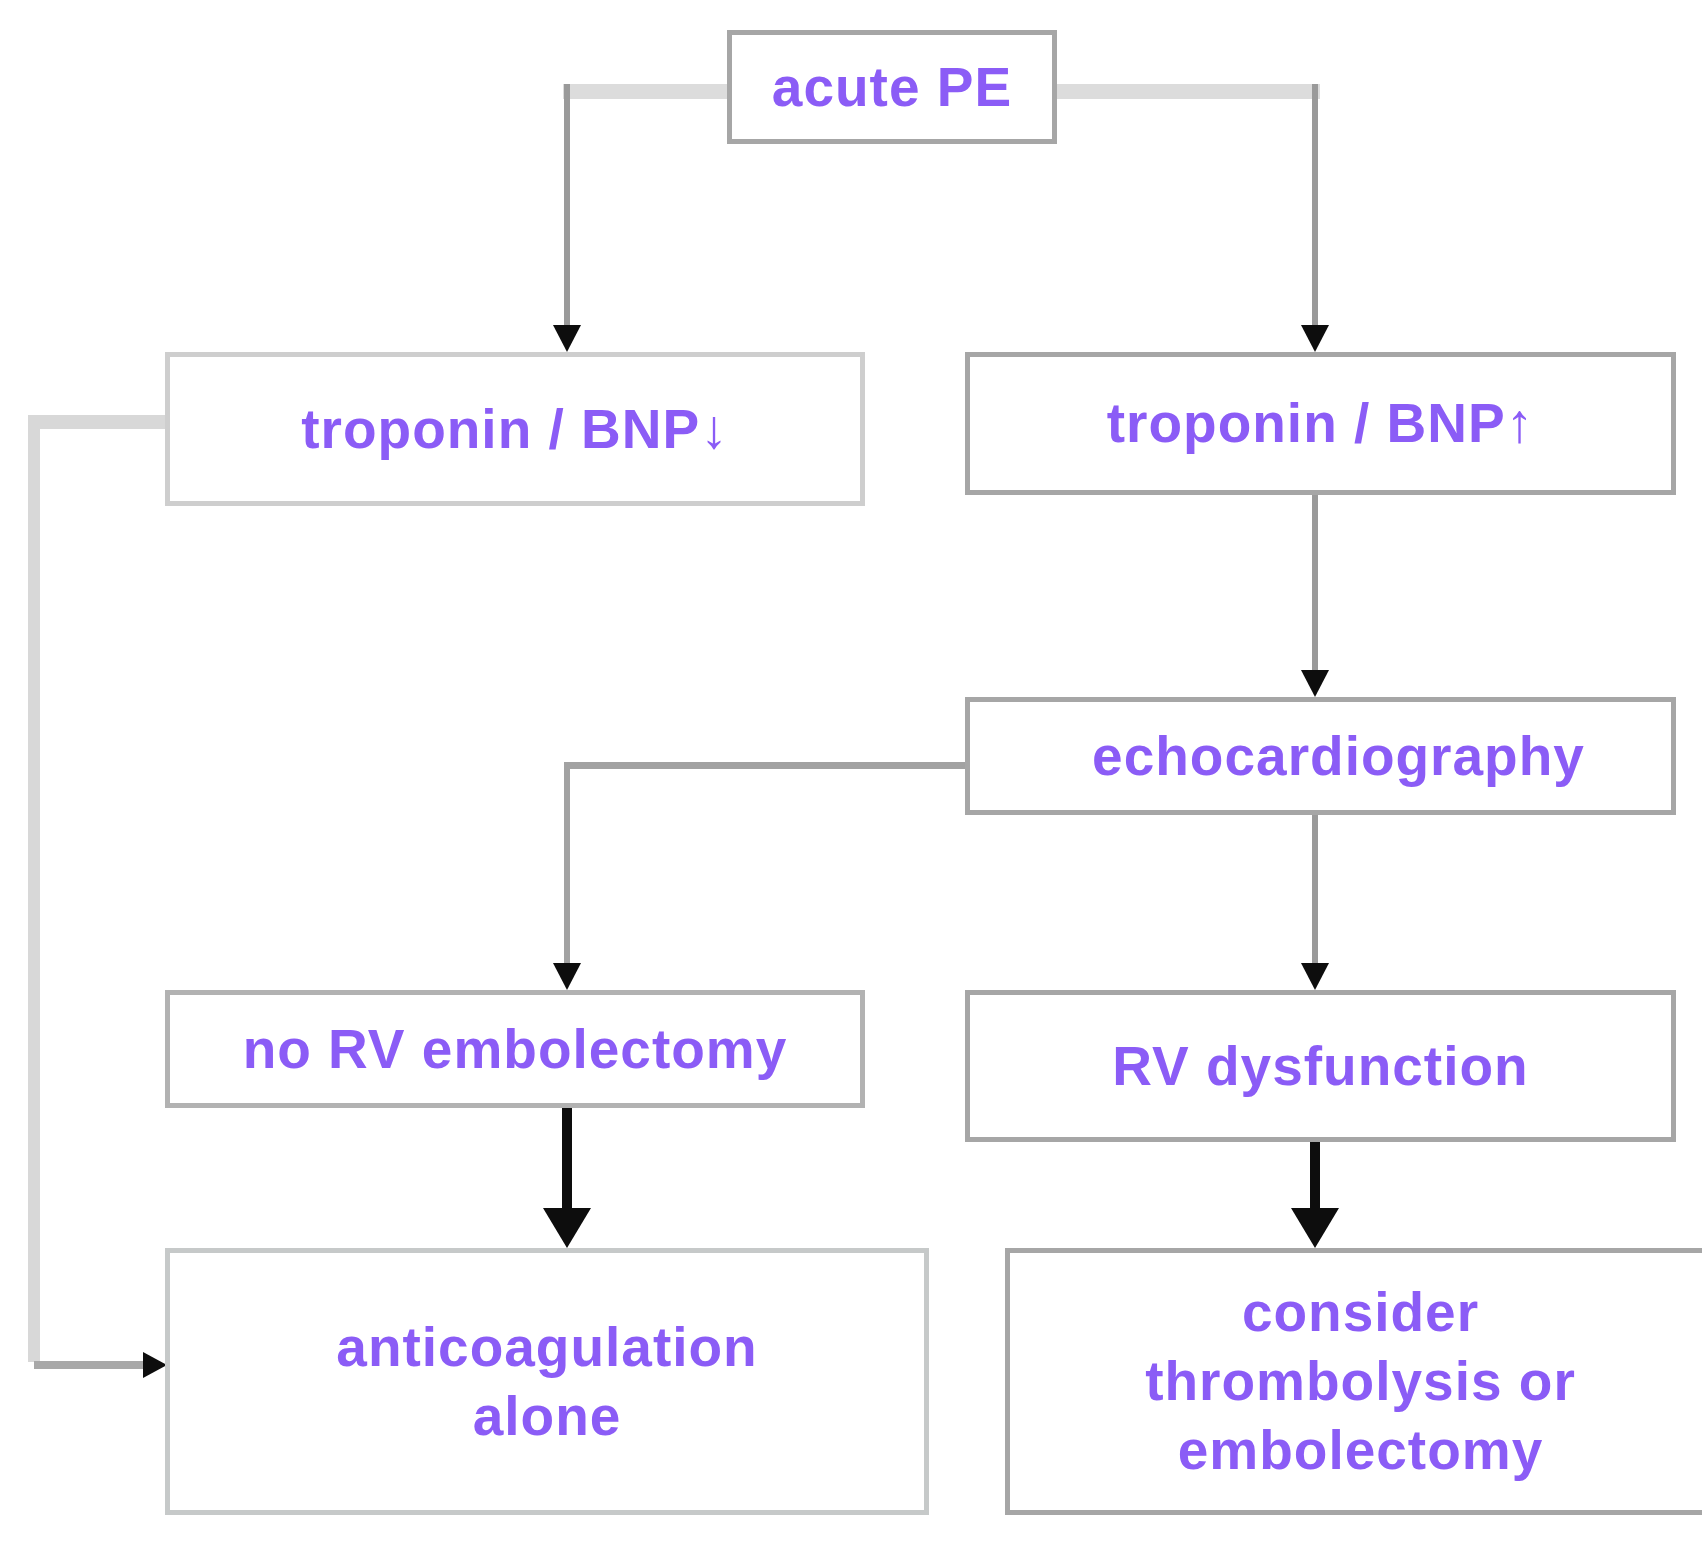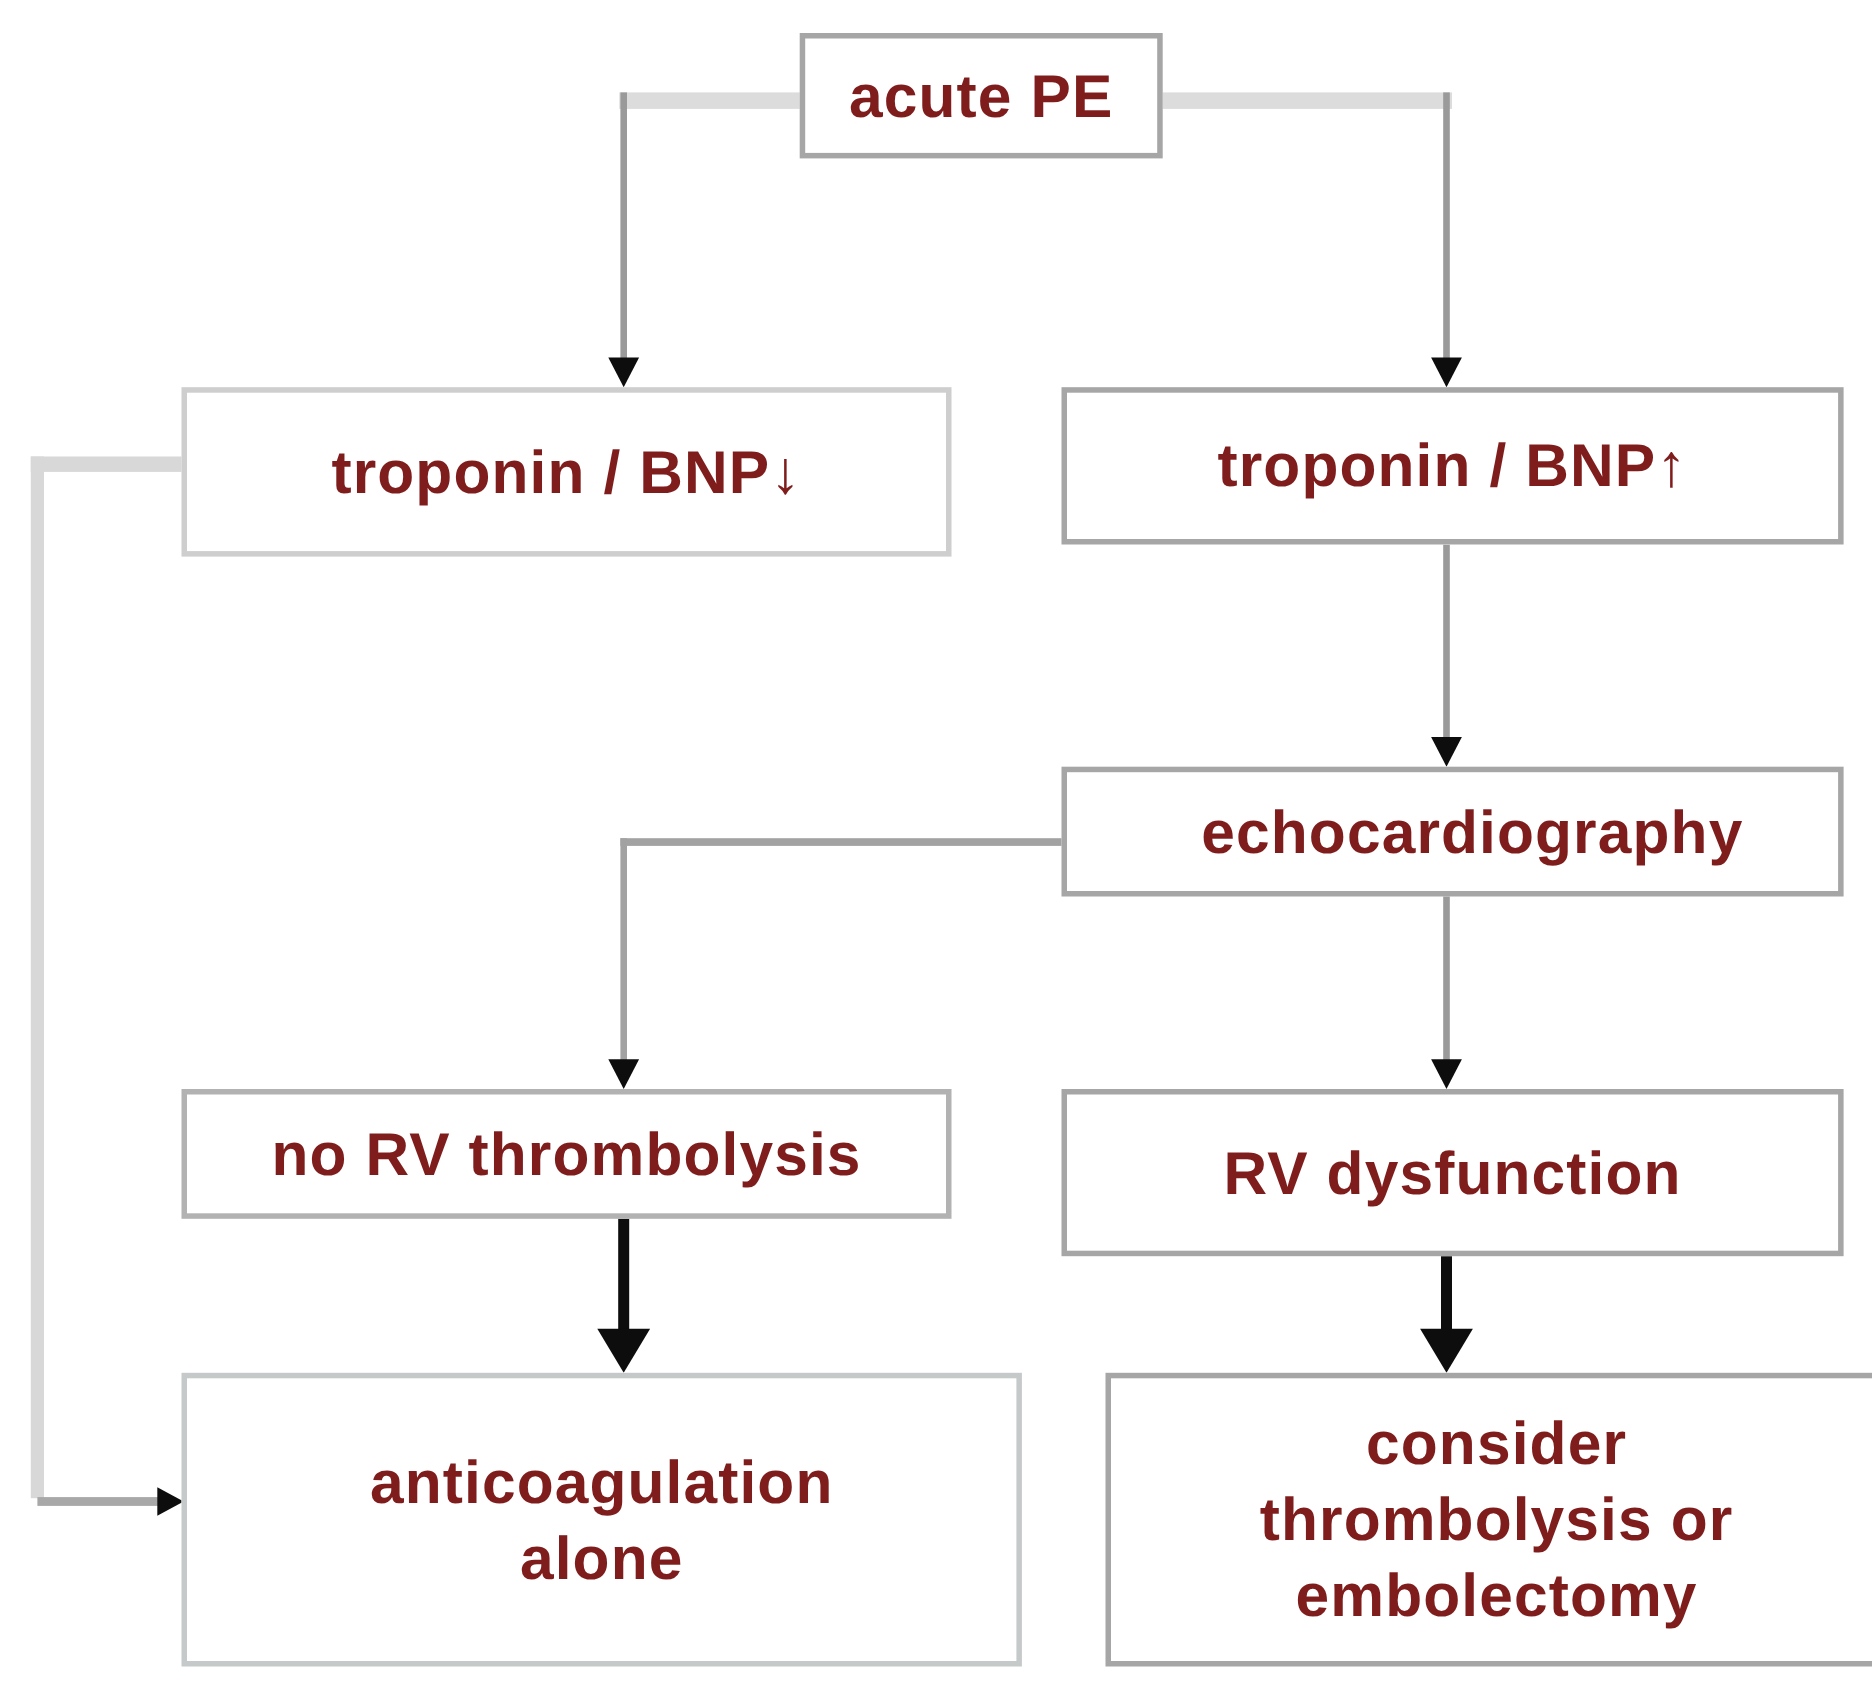--- a/index.html
+++ b/index.html
@@ -14,21 +14,21 @@
     position:absolute;
     box-sizing:border-box;
     background:#ffffff;
     display:flex;align-items:center;justify-content:center;
     text-align:center;
   }
   .lbl{
     font-weight:700;
     font-size:55px;
     line-height:1.25;
-    color:#7f1d1d;
+    color:#8b5cf6;
     white-space:pre-line;
     letter-spacing:1px;
   }
   
   .n-acute    {left:727px;  top:30px;   width:330px; height:114px; border:5px solid #a6a6a6;}
   .n-troplow  {left:165px;  top:352px;  width:700px; height:154px; border:5px solid #cecece;}
   .n-trophigh {left:965px;  top:352px;  width:711px; height:143px; border:5px solid #a6a6a6;}
   .n-echo     {left:965px;  top:697px;  width:711px; height:118px; border:5px solid #a6a6a6;padding-left:36px;}
   .n-norv     {left:165px;  top:990px;  width:700px; height:118px; border:5px solid #b2b2b2;}
   .n-rv       {left:965px;  top:990px;  width:711px; height:152px; border:5px solid #a6a6a6;}
@@ -104,21 +104,21 @@
 
   <div class="node n-trophigh">
     <span class="lbl">troponin / BNP↑</span>
   </div>
 
   <div class="node n-echo">
     <span class="lbl">echocardiography</span>
   </div>
 
   <div class="node n-norv">
-    <span class="lbl">no RV thrombolysis</span>
+    <span class="lbl">no RV embolectomy</span>
   </div>
 
   <div class="node n-rv">
     <span class="lbl">RV dysfunction</span>
   </div>
 
   <div class="node n-anticoag">
     <span class="lbl">anticoagulation
 alone</span>
   </div>

